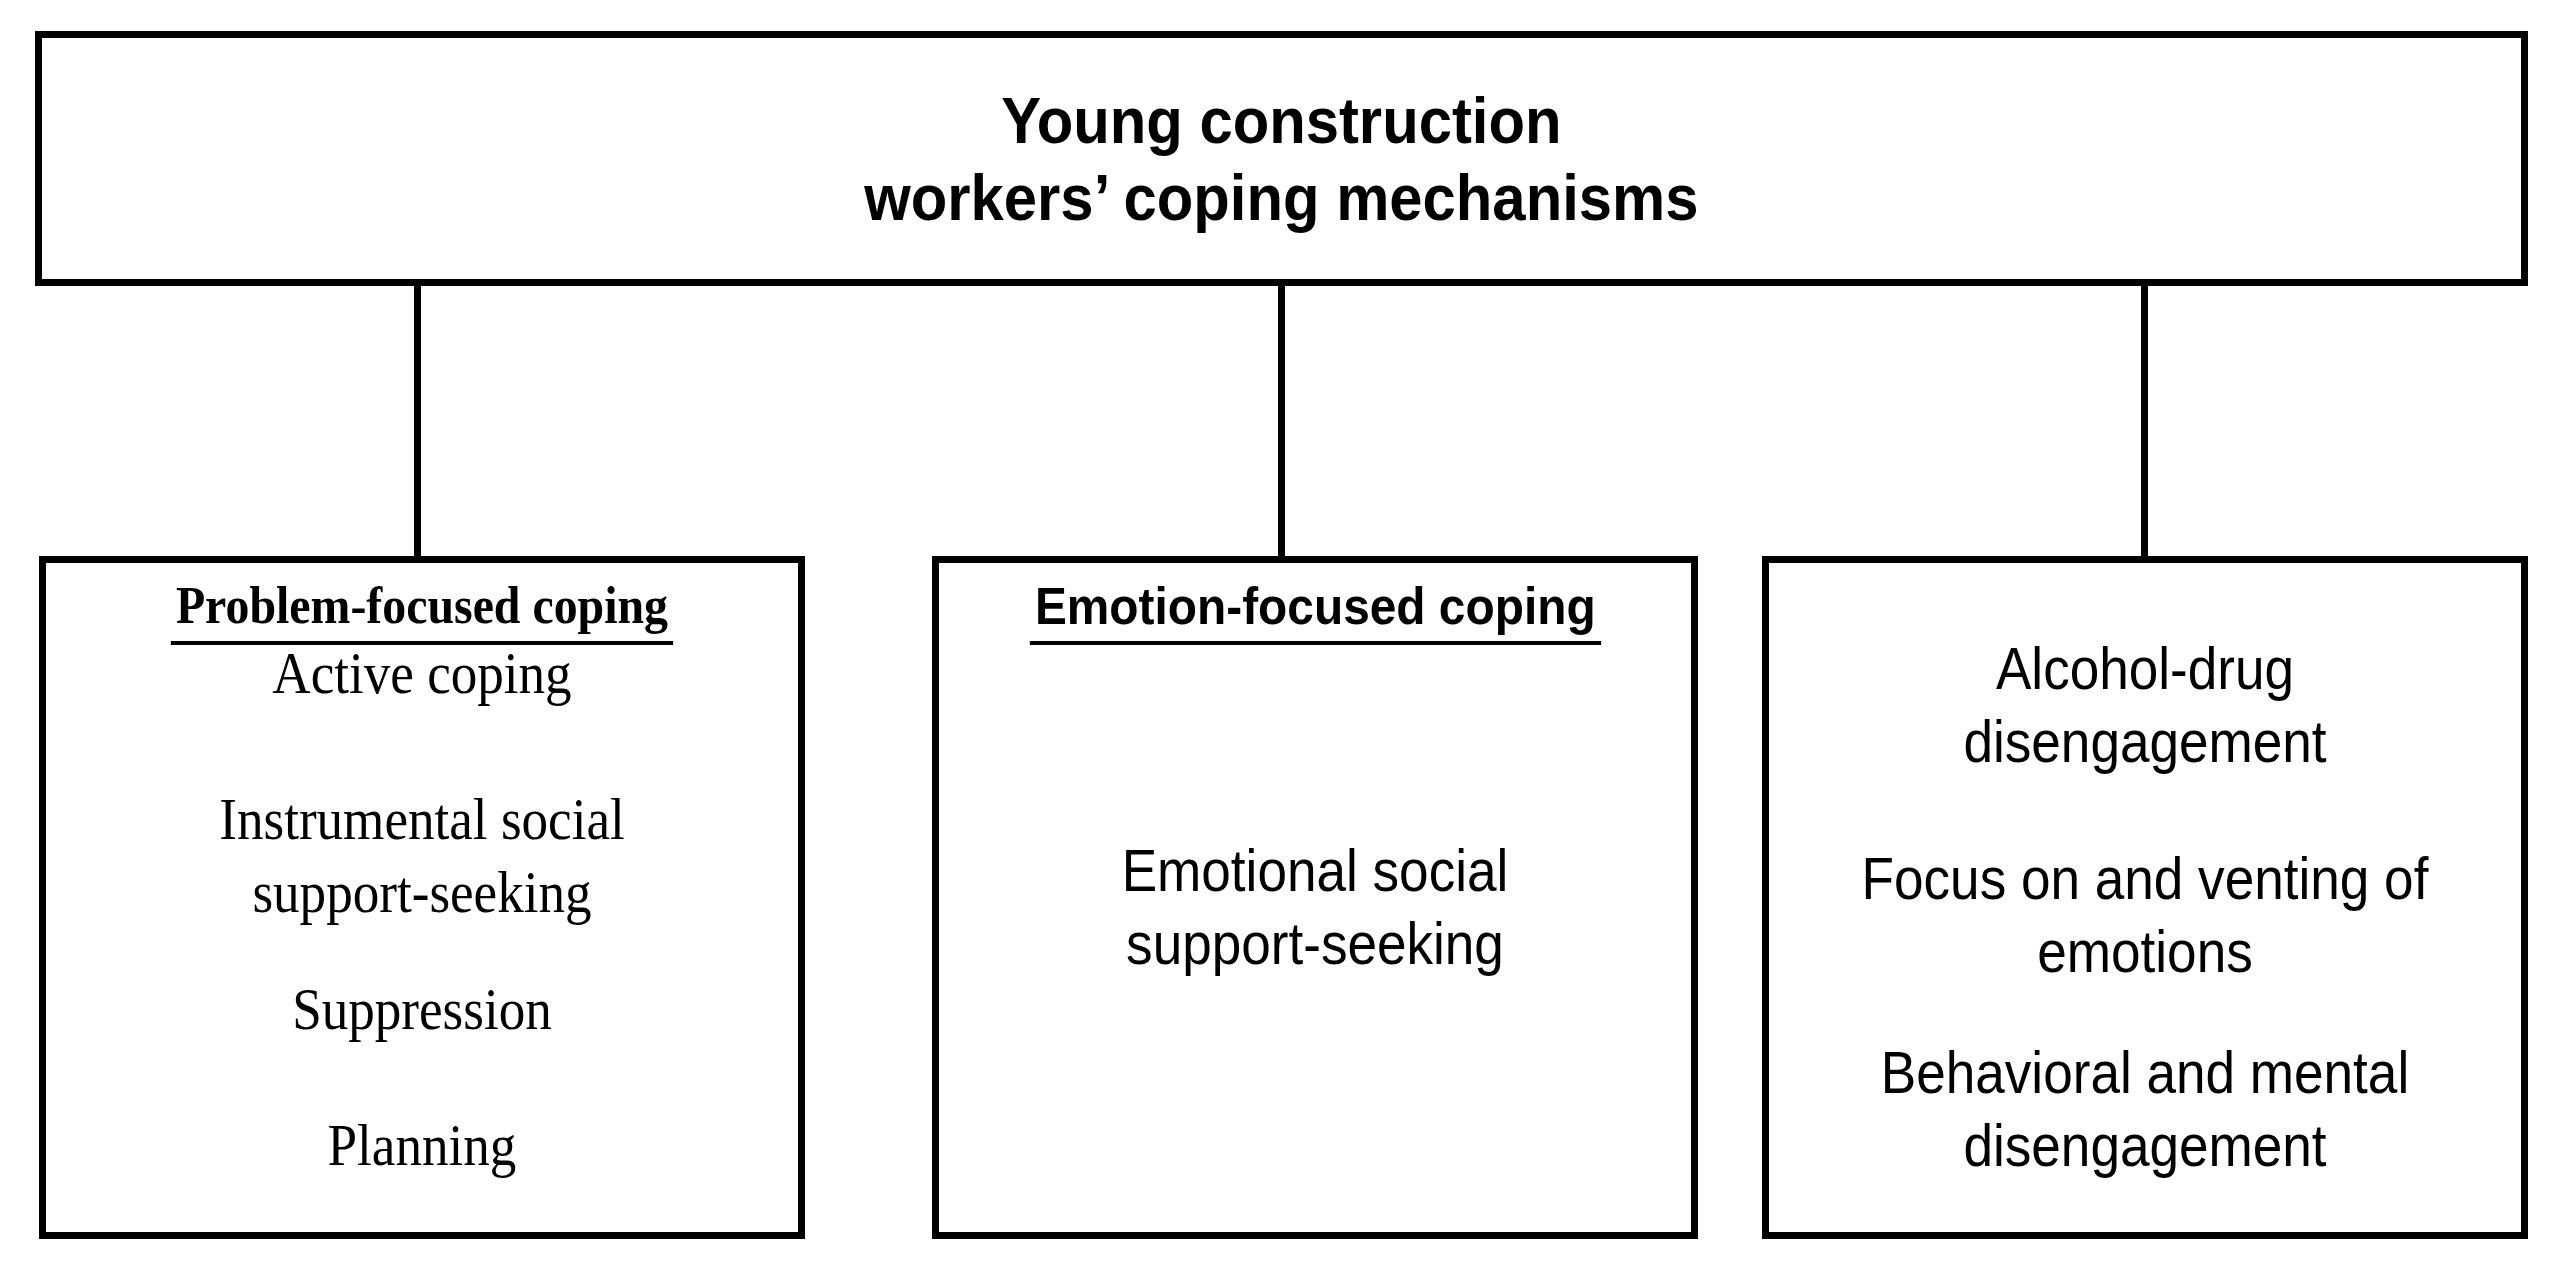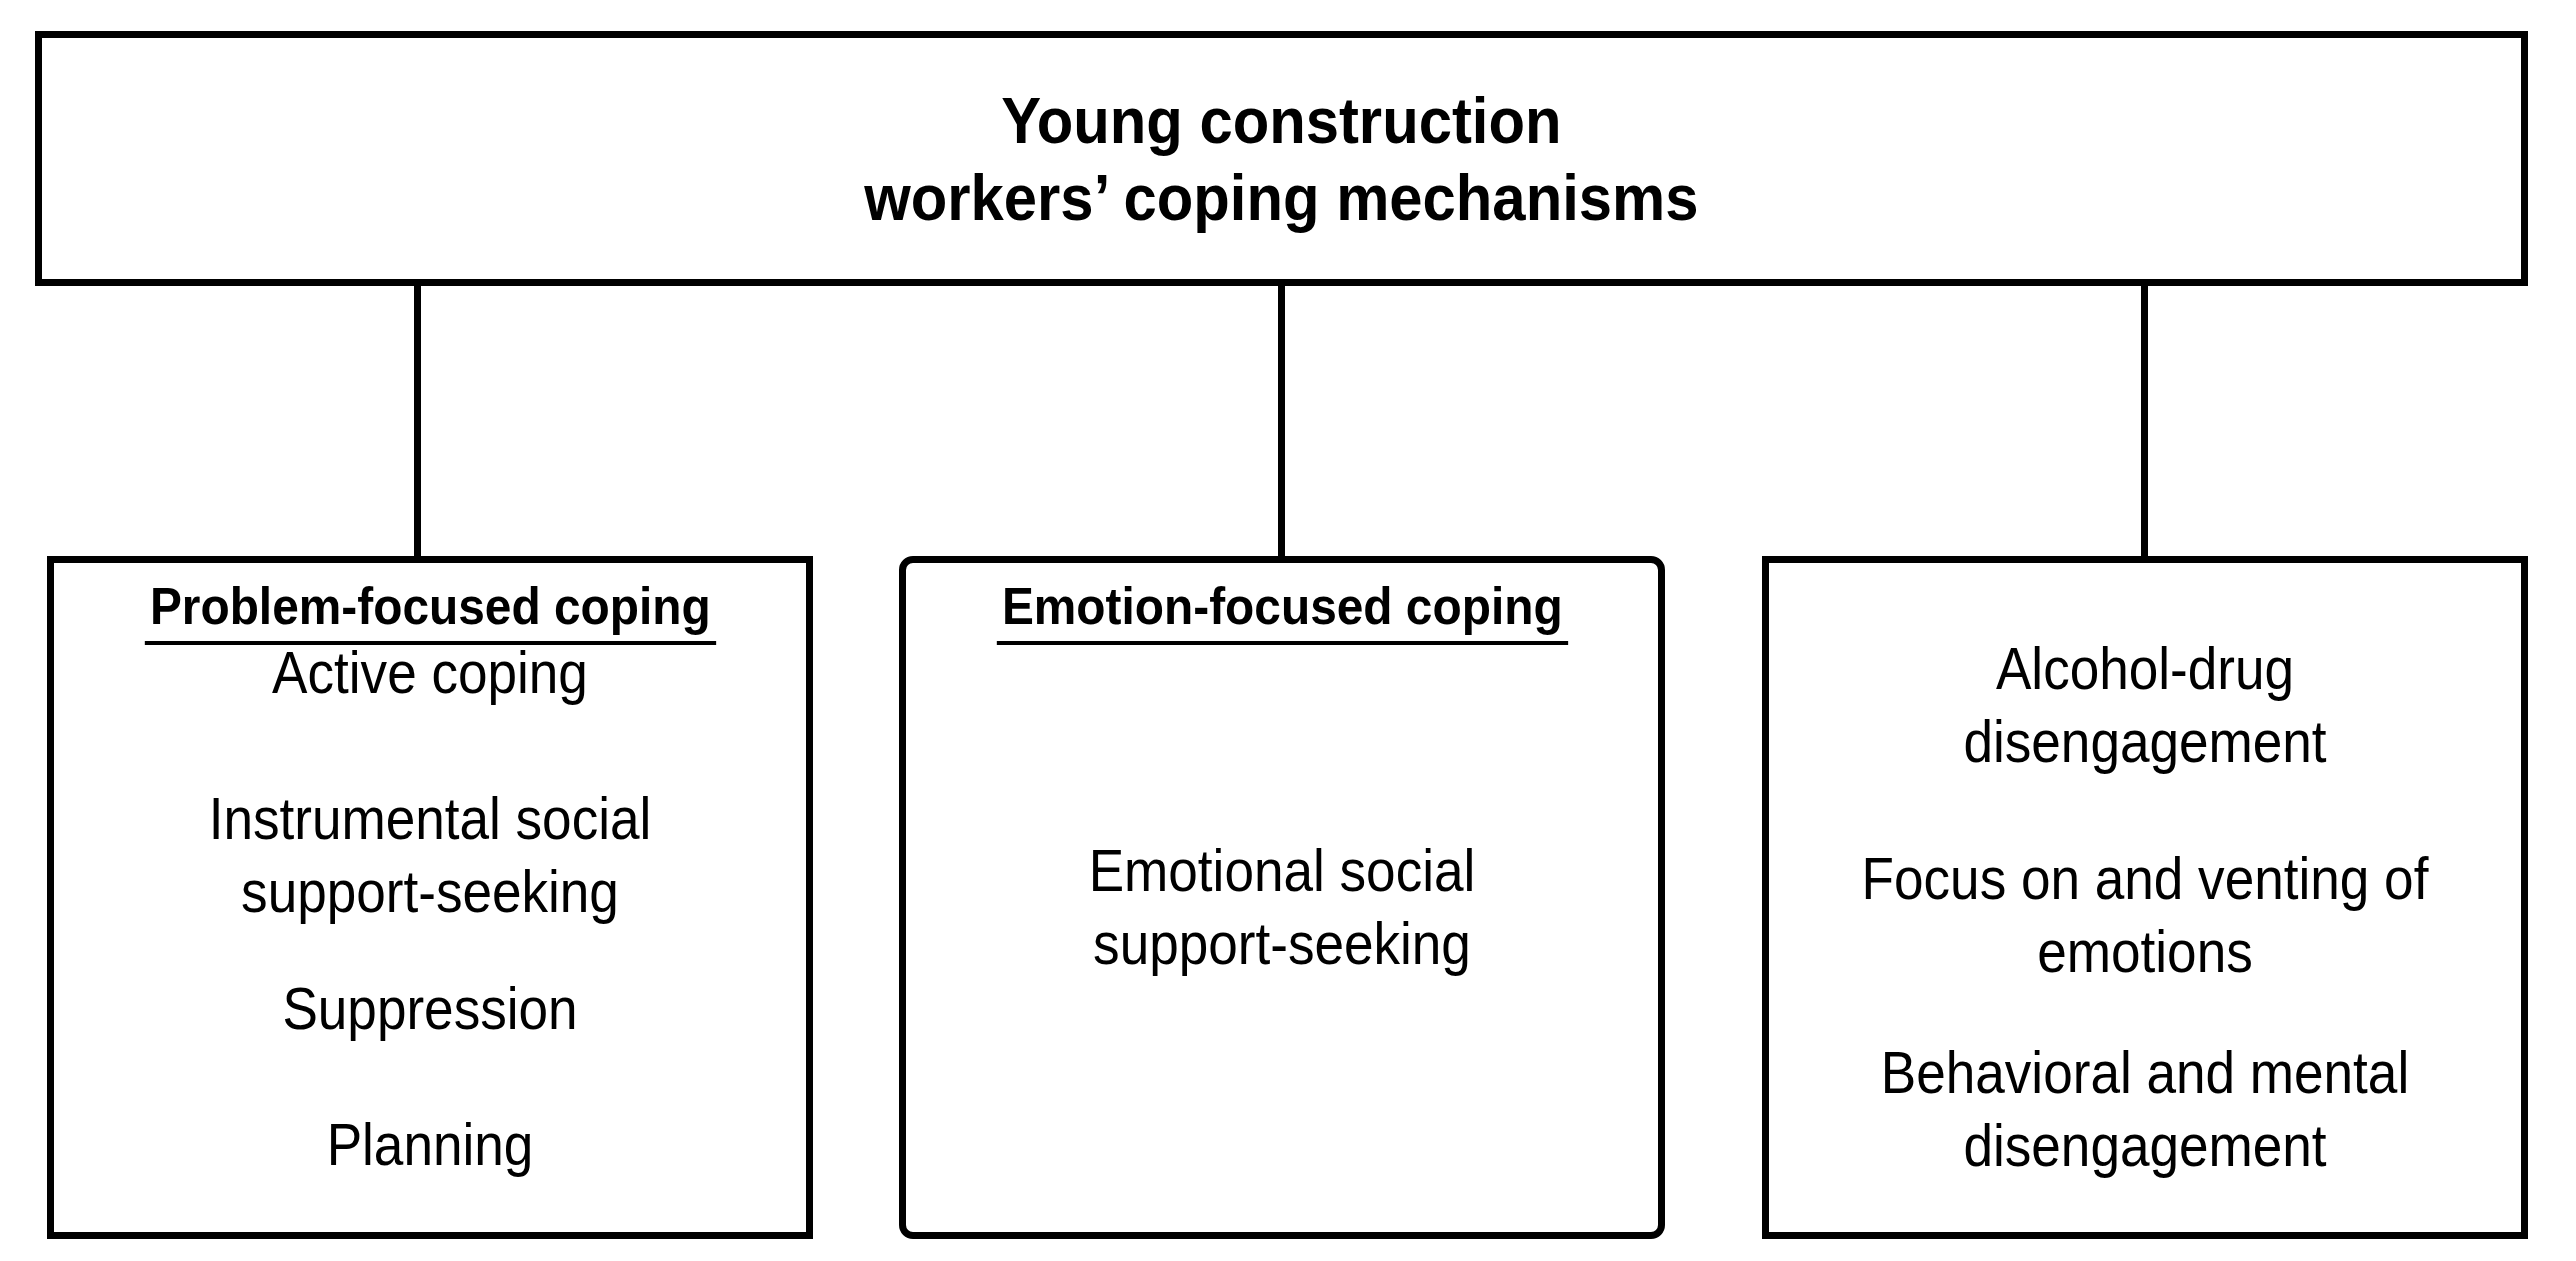--- a/index.html
+++ b/index.html
@@ -49,22 +49,22 @@
     background: #000000;
   }
   .conn-left  { left: 414px; }
   .conn-mid   { left: 1278px; }
   .conn-right { left: 2141px; }
   .branch {
     top: 556px;
     width: 766px;
     height: 683px;
   }
-  .b-left  { left: 47px; }
-  .b-mid   { left: 899px; border-radius: 14px; }
+  .b-left  { left: 39px; font-family: Liberation Serif, serif; }
+  .b-mid   { left: 932px; }
   .b-right { left: 1762px; }
   .branch-heading {
     position: absolute;
     top: 11px;
     left: 0;
     width: 100%;
     margin: 0;
     text-align: center;
     font-size: 52px;
     line-height: 64px;

